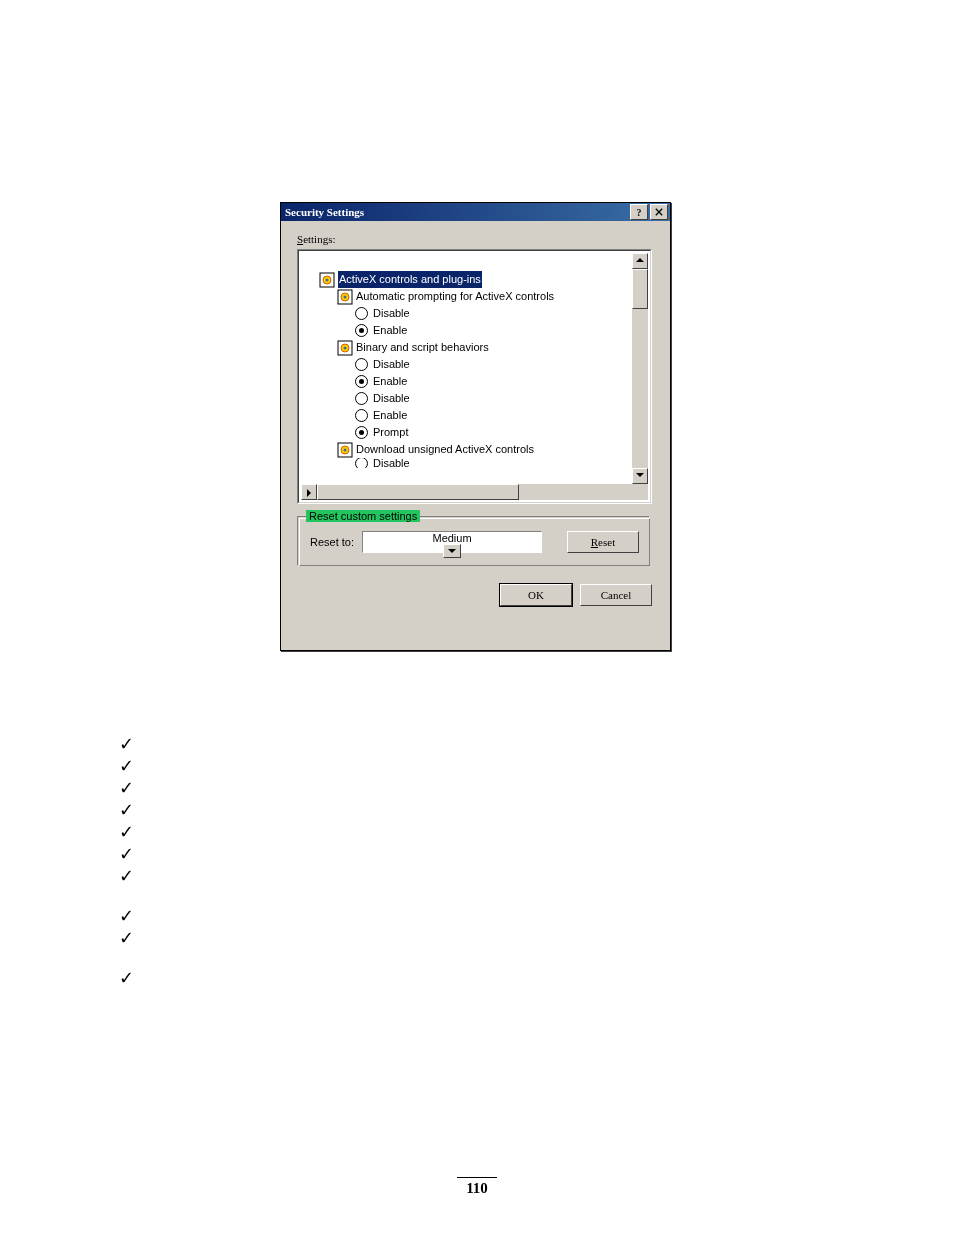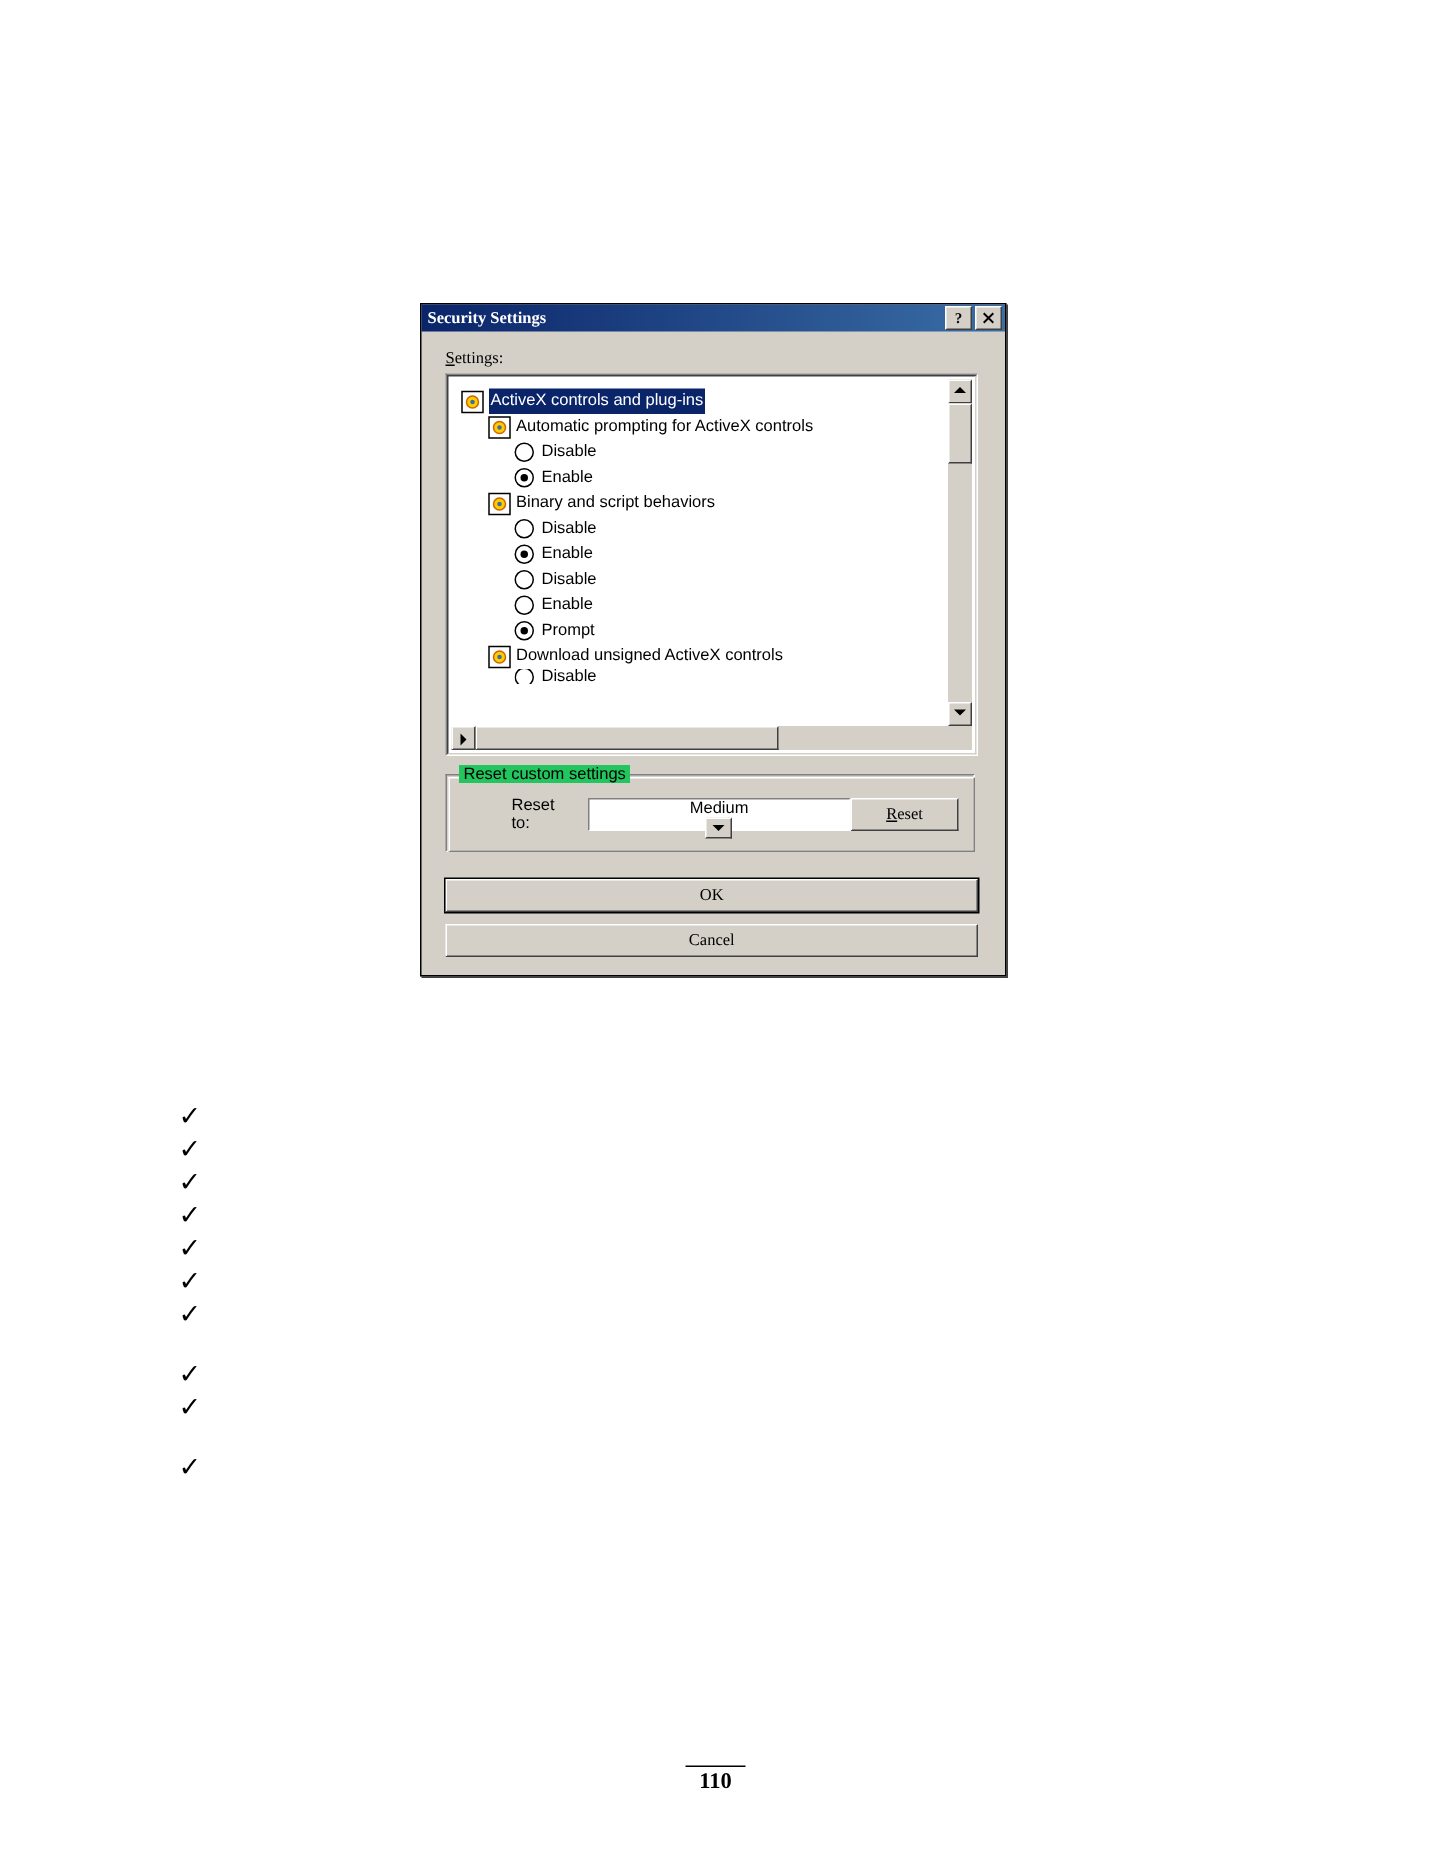--- a/index.html
+++ b/index.html
@@ -7,21 +7,21 @@
   .dialog{position:absolute;left:280px;top:202px;width:389px;height:447px;border:1px solid #000;background:#d4d0c8;box-shadow:1px 1px 0 #404040;}
   .titlebar{height:18px;background:linear-gradient(to right,#0a246a,#3a6ea5);color:#fff;display:flex;align-items:center;padding:0 2px 0 4px;font-weight:bold;font-family:Tahoma;justify-content:flex-end;}
   .titlebar .title{flex:1;}
   .tbtn{width:16px;height:14px;background:#d4d0c8;border-top:1px solid #fff;border-left:1px solid #fff;border-right:1px solid #404040;border-bottom:1px solid #404040;margin-left:2px;color:#000;font-weight:bold;font-size:10px;display:flex;align-items:center;justify-content:center;cursor:pointer;}
   .body{padding:12px 16px 12px 16px;}
   .label{display:block;margin-bottom:4px;font-family:Tahoma;}
   .label .u{text-decoration:underline;}
   
   .treewrap{position:relative;width:353px;height:253px;background:#fff;border-top:1px solid #808080;border-left:1px solid #808080;border-right:1px solid #fff;border-bottom:1px solid #fff;}
   .treeinner{position:absolute;inset:0;border-top:1px solid #404040;border-left:1px solid #404040;border-right:1px solid #d4d0c8;border-bottom:1px solid #d4d0c8;overflow:hidden;}
-  .tree{padding:8px;line-height:17px;}
+  .tree{padding:20px;line-height:17px;}
   .row{display:flex;align-items:center;height:17px;white-space:nowrap;}
   .ico{width:16px;height:16px;margin-right:3px;flex:0 0 16px;}
   .ico svg{width:16px;height:16px;display:block;}
   .sel{background:#0a246a;color:#fff;padding:0 1px;}
   .ind1{margin-left:18px;}
   .ind2{margin-left:36px;align-items:center;}
   .radio{width:11px;height:11px;border:1px solid #000;border-radius:50%;margin:0 5px 0 0;display:inline-flex;align-items:center;justify-content:center;background:#fff;}
   .radio.checked::after{content:"";width:5px;height:5px;border-radius:50%;background:#000;display:block;}
   
   .vsb{position:absolute;top:2px;right:2px;bottom:18px;width:16px;background:#d4d0c8;}
@@ -37,28 +37,28 @@
   .arrow.r{border-top:4px solid transparent;border-bottom:4px solid transparent;border-left:4px solid #000;}
   .thumb{position:absolute;left:0;width:14px;background:#d4d0c8;border-top:1px solid #fff;border-left:1px solid #fff;border-right:1px solid #404040;border-bottom:1px solid #404040;}
   .thumb.v{top:16px;height:38px;}
   .hsb{position:absolute;left:2px;right:2px;bottom:2px;height:16px;background:#d4d0c8;}
   .hsb .sbBtn{top:0;}
   .hsb .thumb{top:0;height:14px;left:16px;width:200px;}
   
   .group{margin-top:12px;border:1px solid #808080;border-bottom-color:#fff;border-right-color:#fff;position:relative;width:353px;padding:14px 10px 12px 12px;box-sizing:border-box;}
   .group::before{content:"";position:absolute;top:1px;left:1px;right:-1px;bottom:-1px;border:1px solid #fff;border-bottom-color:#808080;border-right-color:#808080;pointer-events:none;}
   .group-title{position:absolute;top:-7px;left:8px;background:#22c55e;padding:0 3px;}
-  .resetrow{display:flex;align-items:center;margin-left:31px;}
+  .resetrow{display:flex;align-items:center;}
   .resetrow .rl{margin-right:8px;}
   .combo{display:flex;align-items:center;width:178px;height:20px;background:#fff;border-top:1px solid #808080;border-left:1px solid #808080;border-right:1px solid #fff;border-bottom:1px solid #fff;position:relative;flex-direction:column;}
   .combo .txt{flex:1;padding:0 4px;}
   .combo .ddbtn{width:16px;height:18px;background:#d4d0c8;border-top:1px solid #fff;border-left:1px solid #fff;border-right:1px solid #404040;border-bottom:1px solid #404040;display:flex;align-items:center;justify-content:center;}
   .btn{height:22px;background:#d4d0c8;border-top:1px solid #fff;border-left:1px solid #fff;border-right:1px solid #404040;border-bottom:1px solid #404040;padding:0 6px;cursor:pointer;display:inline-flex;align-items:center;justify-content:center;min-width:72px;font-family:Tahoma;font-size:11px;box-sizing:border-box;}
   .btn.default{outline:1px solid #000;outline-offset:0;}
-  .btnrow{display:flex;justify-content:flex-end;gap:8px;margin-top:18px;padding-right:2px;flex-direction:column;}
+  .btnrow{display:flex;justify-content:flex-end;gap:8px;margin-top:18px;padding-right:2px;}
   
   .checks{position:absolute;left:119px;top:733px;width:30px;}
   .check{font-size:18px;line-height:22px;color:#000;font-family:"Segoe UI Symbol",Arial;}
   .pgnum{position:absolute;left:0;width:954px;top:1177px;text-align:center;font-family:"Times New Roman",serif;font-size:15px;font-weight:bold;}
   .pgnum .bar{display:inline-block;border-top:1px solid #000;padding:2px 6px 0 6px;min-width:28px;}
 </style>
 </head>
 <body>
 
 <div class="dialog">

